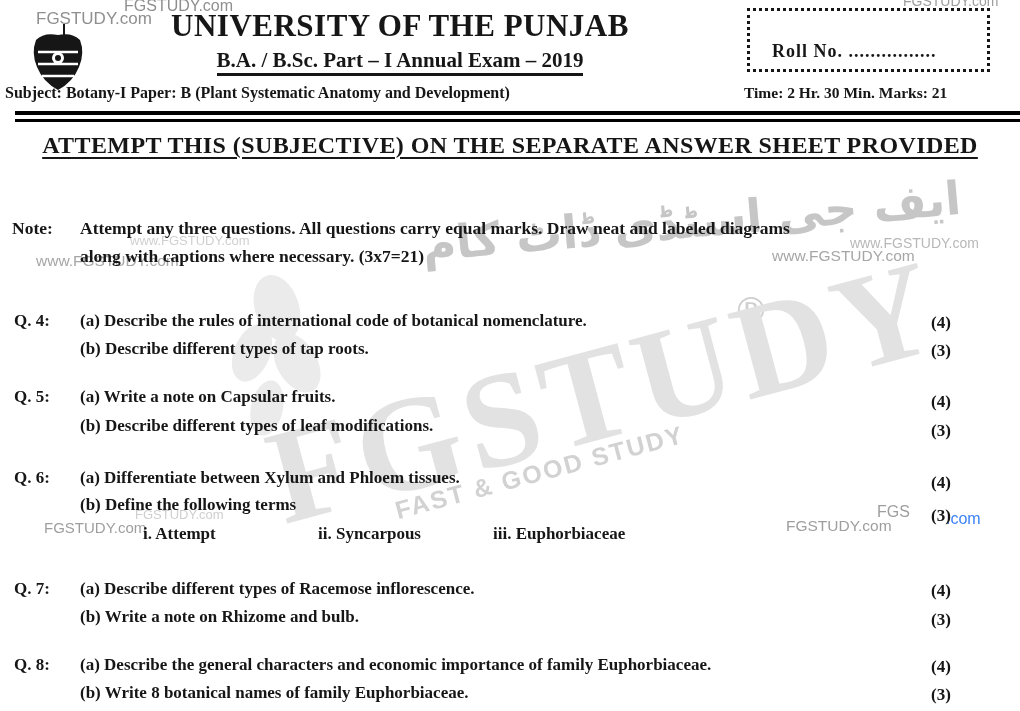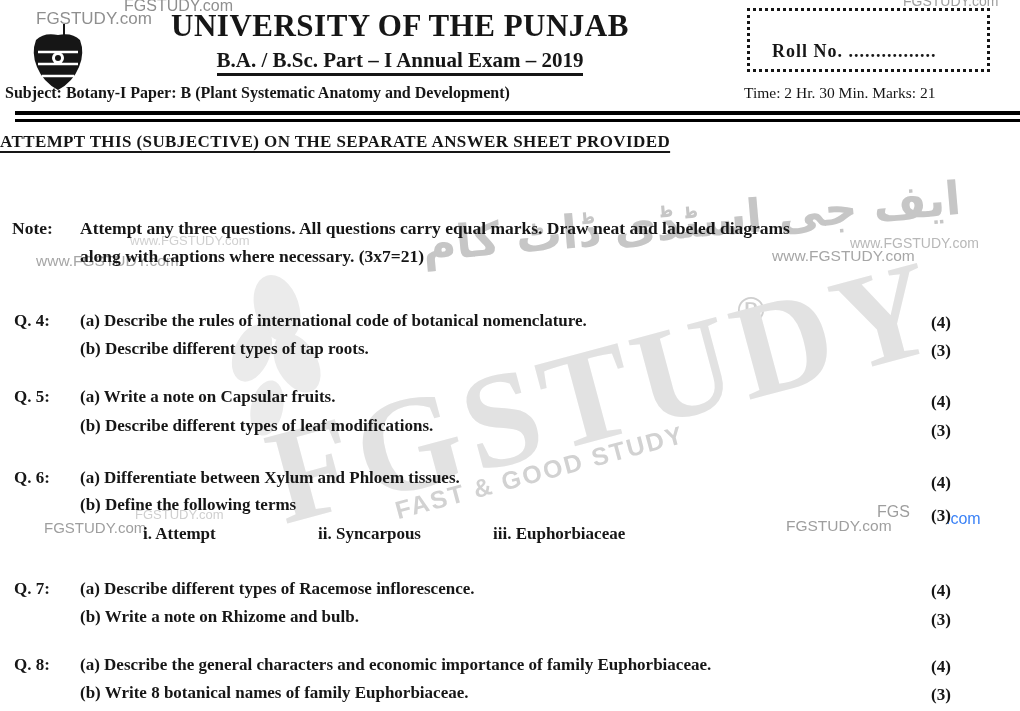--- a/index.html
+++ b/index.html
@@ -51,28 +51,28 @@
     left:150px;top:48px;width:500px;text-align:center;
     font-size:21px;font-weight:bold;
   }
   .exam-line span{border-bottom:3px solid #161616;padding-bottom:1px;}
   .subject-line{left:5px;top:84px;font-size:16px;font-weight:bold;}
   .rollbox{
     left:747px;top:8px;width:237px;height:58px;
     border:3px dotted #161616;
   }
   .rollbox .lbl{position:absolute;left:22px;top:30px;font-size:18px;font-weight:bold;letter-spacing:1px;}
-  .time-line{left:744px;top:84px;font-size:15.5px;font-weight:normal;}
+  .time-line{left:744px;top:84px;font-size:15.5px;font-weight:bold;}
   .rule{
     left:15px;top:111px;width:1005px;height:4px;
     border-top:4px solid #000;border-bottom:3px solid #000;
   }
   .attempt{
-    left:0;top:132px;width:1020px;text-align:left;
-    font-size:17px;font-weight:bold;letter-spacing:0.4px;
+    left:0;top:132px;width:1020px;text-align:center;
+    font-size:24px;font-weight:bold;letter-spacing:0.4px;
     text-decoration:underline;text-decoration-thickness:2px;text-underline-offset:4px;
   }
   
   .note-label{left:12px;top:218px;font-size:17.5px;font-weight:bold;}
   .note-1{left:80px;top:218px;font-size:17.5px;font-weight:bold;}
   .note-2{left:80px;top:246px;font-size:17.5px;font-weight:bold;}
   
   .qnum{left:14px;font-size:17px;font-weight:bold;}
   .qtext{left:80px;font-size:17px;font-weight:bold;}
   .qmarks{left:920px;width:42px;text-align:center;font-size:17px;font-weight:bold;}

